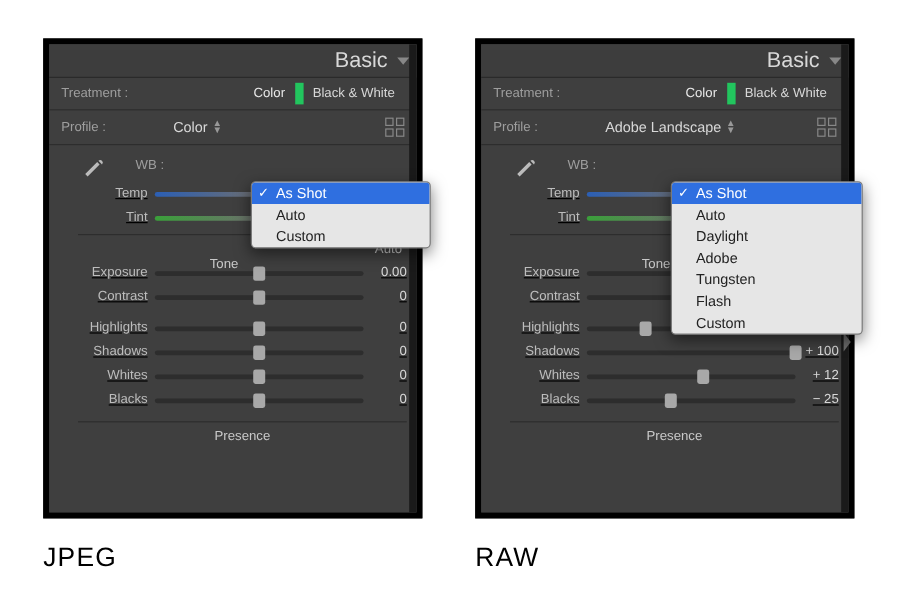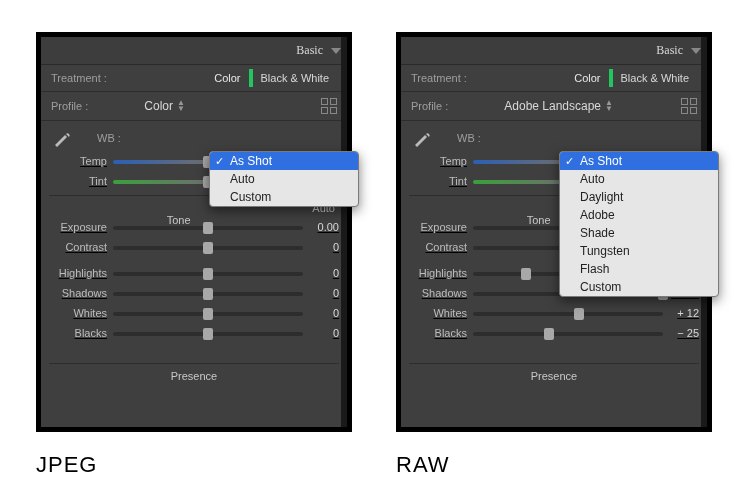--- a/index.html
+++ b/index.html
@@ -10,53 +10,53 @@
   .panel-wrap.right { left: 396px; }
   .caption { position: absolute; top: 452px; width: 316px; text-align: left; font-size: 22px; font-weight: 500; letter-spacing: 1px; color: #000; }
   .caption.left { left: 36px; }
   .caption.right { left: 396px; }
 
   .inner { position:absolute; inset:0; background:#3f3f3f; }
   .dark-strip { position:absolute; top:0; right:0; bottom:0; width:6px; background:#1a1a1a; }
   .edge-tri { position:absolute; right:-2px; top:240px; width:0;height:0;border-top:8px solid transparent;border-bottom:8px solid transparent;border-left:6px solid #6a6a6a; }
 
   .header { height:28px; background:#3d3d3d; border-bottom:1px solid #2a2a2a; display:flex; align-items:center; justify-content:flex-end; padding:0 6px 0 10px; }
-  .header .title { color:#d8d8d8; font-size:12px; margin-right:6px;font-family:Liberation Serif, serif; }
+  .header .title { color:#d8d8d8; font-size:18px; margin-right:6px; }
   .header .tri { width:0;height:0;border-left:5px solid transparent;border-right:5px solid transparent;border-top:6px solid #888; display:inline-block; margin-left:2px;}
   .row { display:flex; align-items:center; height:26px; padding:0 10px; color:#bcbcbc; font-size:11px; border-top:1px solid #333;gap:48px; }
   .row.first{border-top:none;}
   .row .lbl { flex:0 0 auto; color:#9e9e9e; }
   .row .opts { margin-left:auto; display:flex; gap:0; }
   .opt { color:#d8d8d8; padding:0 8px; height:18px; line-height:18px; font-size:11px;}
   .opt.sel { color:#e8e8e8; }
-  .opt + .opt { border-left:4px solid #22c55e; }
+  .opt + .opt { border-left:7px solid #22c55e; }
 
   .row.profile { border-top:1px solid #2d2d2d; border-bottom:1px solid #2d2d2d; height:30px;}
   .drop { display:inline-flex; align-items:center; color:#d8d8d8; margin-left:8px; font-size:12px;}
   .drop .dd-arrows { margin-left:4px; font-size:8px; color:#999; line-height:6px; display:flex; flex-direction:column;}
   .gridicon { margin-left:auto; display:grid; grid-template-columns:7px 7px; grid-template-rows:7px 7px; gap:2px;}
   .gridicon div{ border:1px solid #888; }
-  .section { padding:4px 8px 6px 8px; }
+  .section { padding:4px 8px 6px 24px; }
   .wb-row { display:flex; align-items:center; height:26px; }
   .eyedrop { width:28px; height:22px; position:relative; }
   .eyedrop svg { position:absolute; left:0; top:0; }
   .wb-label { color:#9e9e9e; font-size:11px; margin-left:20px;}
   .slider-row { display:flex; align-items:center; height:20px;text-decoration:underline; }
   .slider-row .slabel { width:64px; text-align:right; color:#bdbdbd; font-size:11px; padding-right:6px;}
   .slider { flex:1; height:12px; position:relative; }
   .track { position:absolute; left:0; right:0; top:5px; height:4px; border-radius:2px; background:#2d2d2d; }
   .track.temp { background:linear-gradient(90deg,#2b5fb5,#6e6e6e,#d4b23a); }
   .track.tint { background:linear-gradient(90deg,#3aa03a,#6e6e6e,#b94fb0); }
   .knob { position:absolute; top:1px; width:10px; height:12px; background:#a8a8a8; border-radius:2px; transform:translateX(-50%);}
   .val { width:36px; text-align:right; color:#d8d8d8; font-size:11px; padding-left:4px;}
   .tone-head { display:flex; align-items:center; height:22px; border-top:1px solid #2d2d2d; margin-top:4px; padding-top:2px;}
   .tone-head .tlabel{ flex:1; text-align:center; color:#c8c8c8; font-size:11px;margin-top:24px;}
   .tone-head .auto{ color:#c8c8c8; font-size:11px; padding:0 4px;}
   .gap6{height:6px;}
-  .presence { border-top:1px solid #2d2d2d; text-align:center; color:#c8c8c8; font-size:11px; padding-top:6px; margin-top:20px;}
+  .presence { border-top:1px solid #2d2d2d; text-align:center; color:#c8c8c8; font-size:11px; padding-top:6px; margin-top:8px;}
   
   .dropdown { position:absolute; background:#e6e6e6; border:1px solid #7a7a7a; border-radius:4px; box-shadow:0 4px 12px rgba(0,0,0,0.5); font-size:12px; color:#222; overflow:hidden; z-index:50;}
   .dropdown .item{ height:18px; line-height:18px; padding:0 14px 0 20px; position:relative; white-space:nowrap;}
   .dropdown .item.sel{ background:#2f6fe0; color:#fff;}
   .dropdown .item.sel::before{ content:"✓"; position:absolute; left:5px; font-size:11px;}
 </style>
 </head>
 <body>
 
 <div class="stage">
@@ -289,21 +289,20 @@
           <span class="val">− 25</span>
         </div>
         <div class="presence">Presence</div>
       </div>
     </div>
     <div class="dropdown" id="dd-right" style="left:158px; top:114px; width:160px;">
         <div class="item sel">As Shot</div>
         <div class="item">Auto</div>
         <div class="item">Daylight</div>
         <div class="item">Adobe</div>
-        <div class="item">Shade</div>
         <div class="item">Tungsten</div>
         <div class="item">Flash</div>
         <div class="item">Custom</div>
       </div>
   </div>
 
   <div class="caption left">JPEG</div>
   <div class="caption right">RAW</div>
 </div>
 

